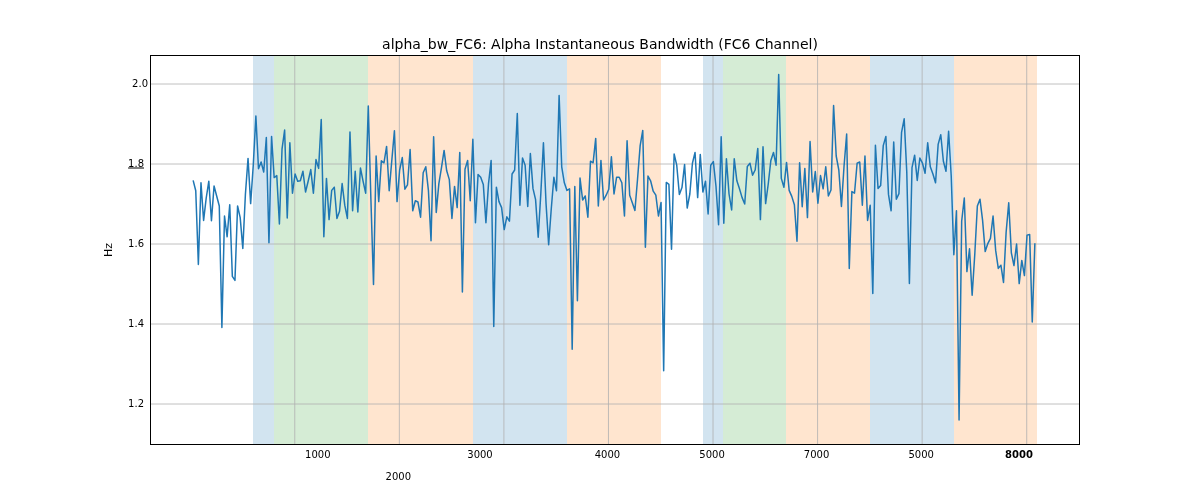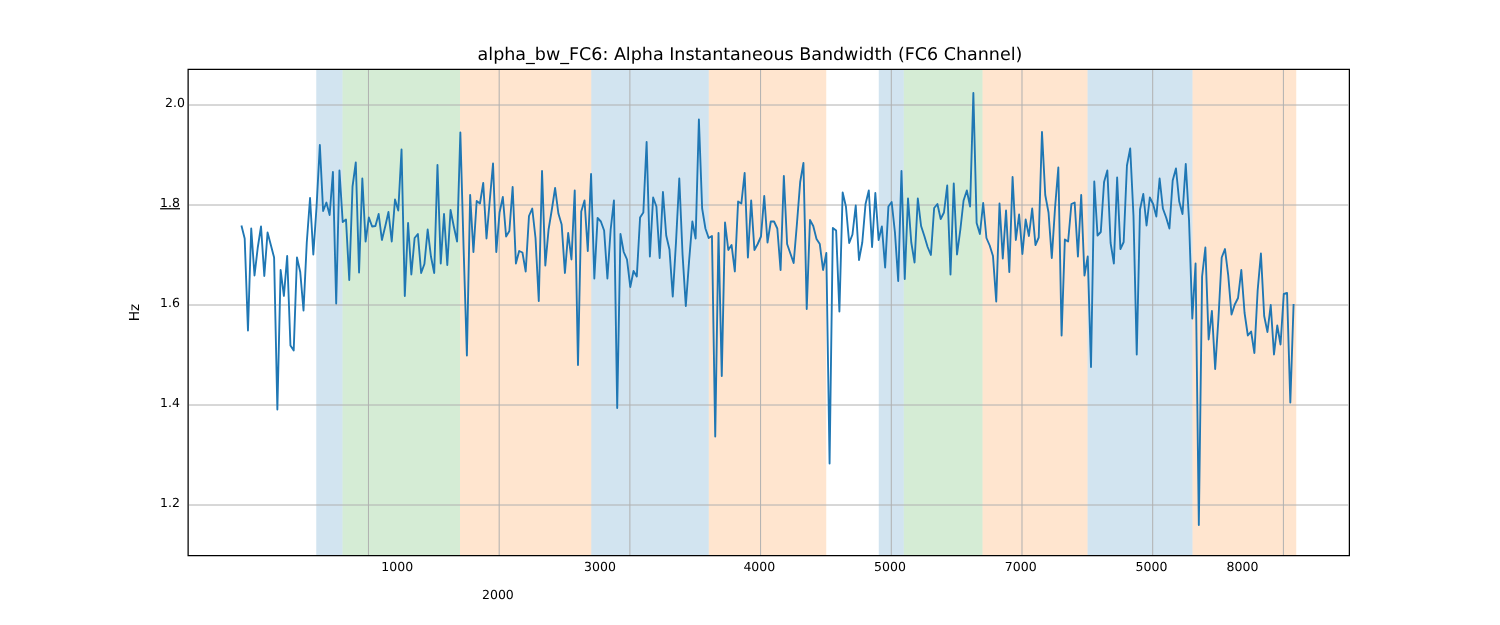--- a/index.html
+++ b/index.html
@@ -120,21 +120,21 @@
   </div>
 
   <div id="xtick-layer">
       <div class="tick-label xtick" style="left: 293.775px; top: 449px; margin-left: 24px;">1000</div>
       <div class="tick-label xtick" style="left: 398.338px; top: 471px;">2000</div>
       <div class="tick-label xtick" style="left: 480px; top: 449px;">3000</div>
       <div class="tick-label xtick" style="left: 607.465px; top: 449px;">4000</div>
       <div class="tick-label xtick" style="left: 712.028px; top: 449px; text-align: right;">5000</div>
       <div class="tick-label xtick" style="left: 816.592px; top: 449px;">7000</div>
       <div class="tick-label xtick" style="left: 921.155px; top: 449px;">5000</div>
-      <div class="tick-label xtick" style="left: 994px; top: 449px;">8000</div>
+      <div class="tick-label xtick" style="left: 1019px; top: 449px; font-weight: bold;">8000</div>
     </div>
   <div id="ytick-layer">
       <div class="tick-label ytick" style="left: 144px; top: 403px;">1.2</div>
       <div class="tick-label ytick" style="left: 144px; top: 323px;">1.4</div>
       <div class="tick-label ytick" style="left: 144px; top: 243px;">1.6</div>
       <div class="tick-label ytick" style="left: 144px; top: 163px; text-decoration: underline;">1.8</div>
       <div class="tick-label ytick" style="left: 148px; top: 83px;">2.0</div>
     </div>
 
   <div class="ylabel">Hz</div>

